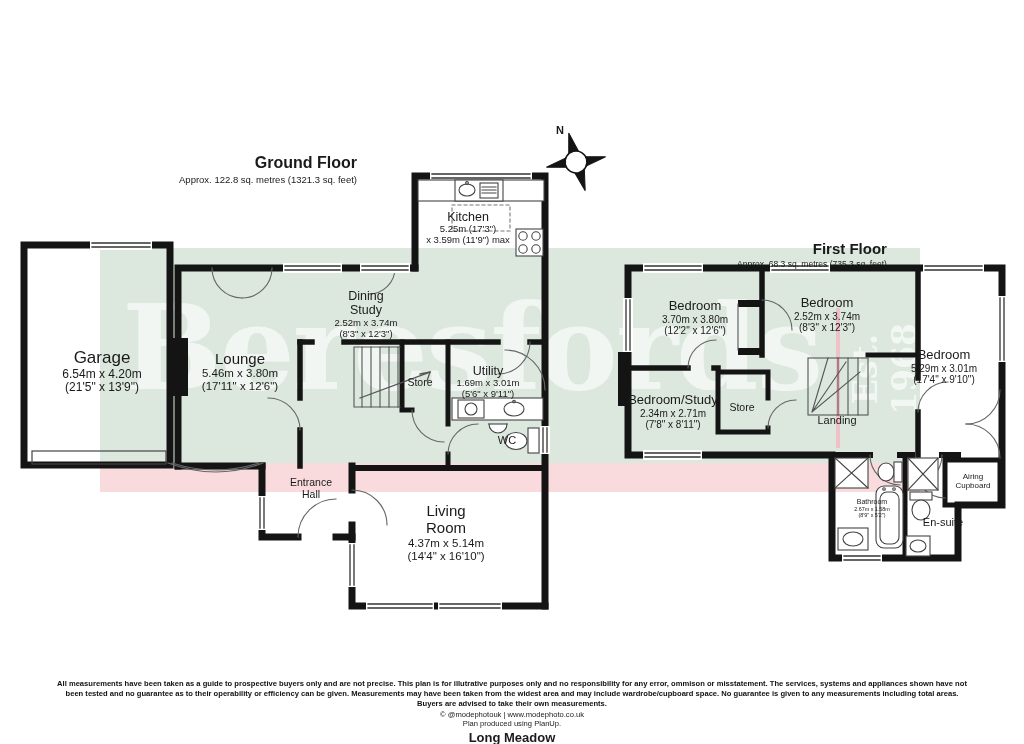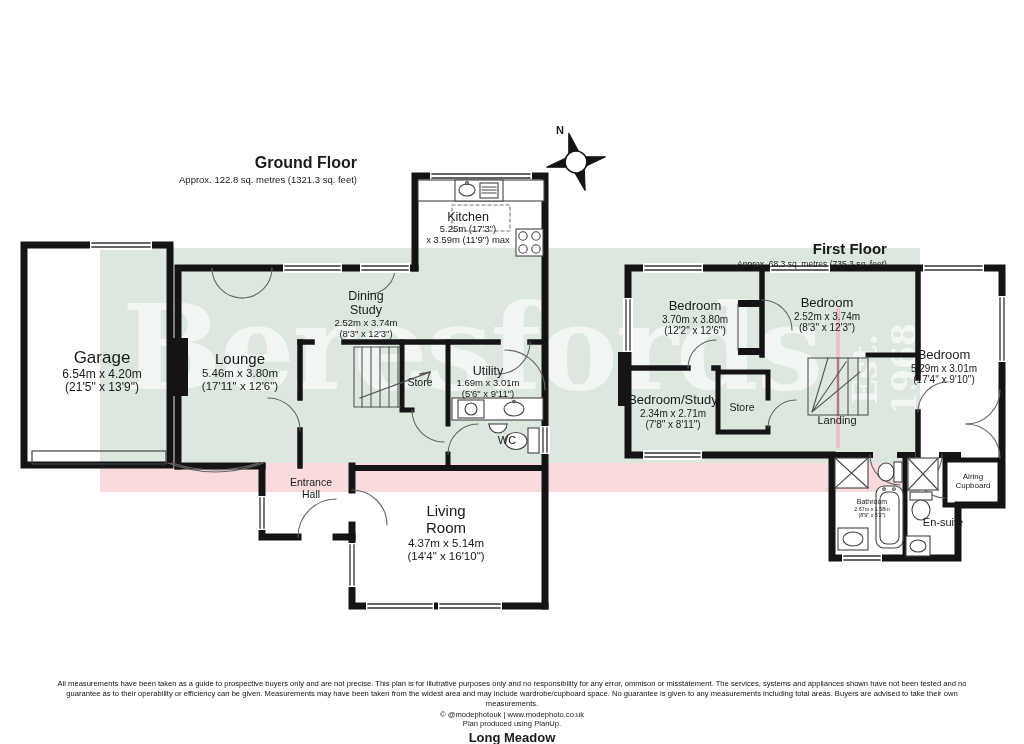--- a/index.html
+++ b/index.html
@@ -30,21 +30,21 @@
   .sz12 .rn{font-size:12.5px;} .sz12 .rd{font-size:9.5px;}
   .sz11 .rn{font-size:11px;margin-left:18px;}
   .sz10 .rn{font-size:10.5px;}
   .sz8 .rn{font-size:8px;}
   .sz7 .rn{font-size:7px;} .sz7 .rd{font-size:5.4px;}
   .wrap60{width:62px;} .wrap46{width:52px;}
   .nowrap{white-space:nowrap;}
   #compass-n{position:absolute;left:556px;top:124px;font-weight:bold;font-size:11px;}
   .footer{position:absolute;left:512px;transform:translateX(-50%);text-align:center;}
   #total-area{top:660px;font-size:12.5px;}
-  #disclaimer{top:679px;width:910px;font-size:7.6px;line-height:1.3;color:#111;}
+  #disclaimer{top:679px;width:910px;font-size:7.6px;line-height:1.3;color:#111;font-weight:bold;}
   #credit-photo{top:710px;font-size:7.6px;}
   #credit-plan{top:719px;font-size:7.6px;text-align:center;}
   #property-name{top:730px;font-size:13px;font-weight:bold;}
 </style>
 </head>
 <body>
 
 <div id="stage">
 
   <div id="band-green" class="band"></div>

